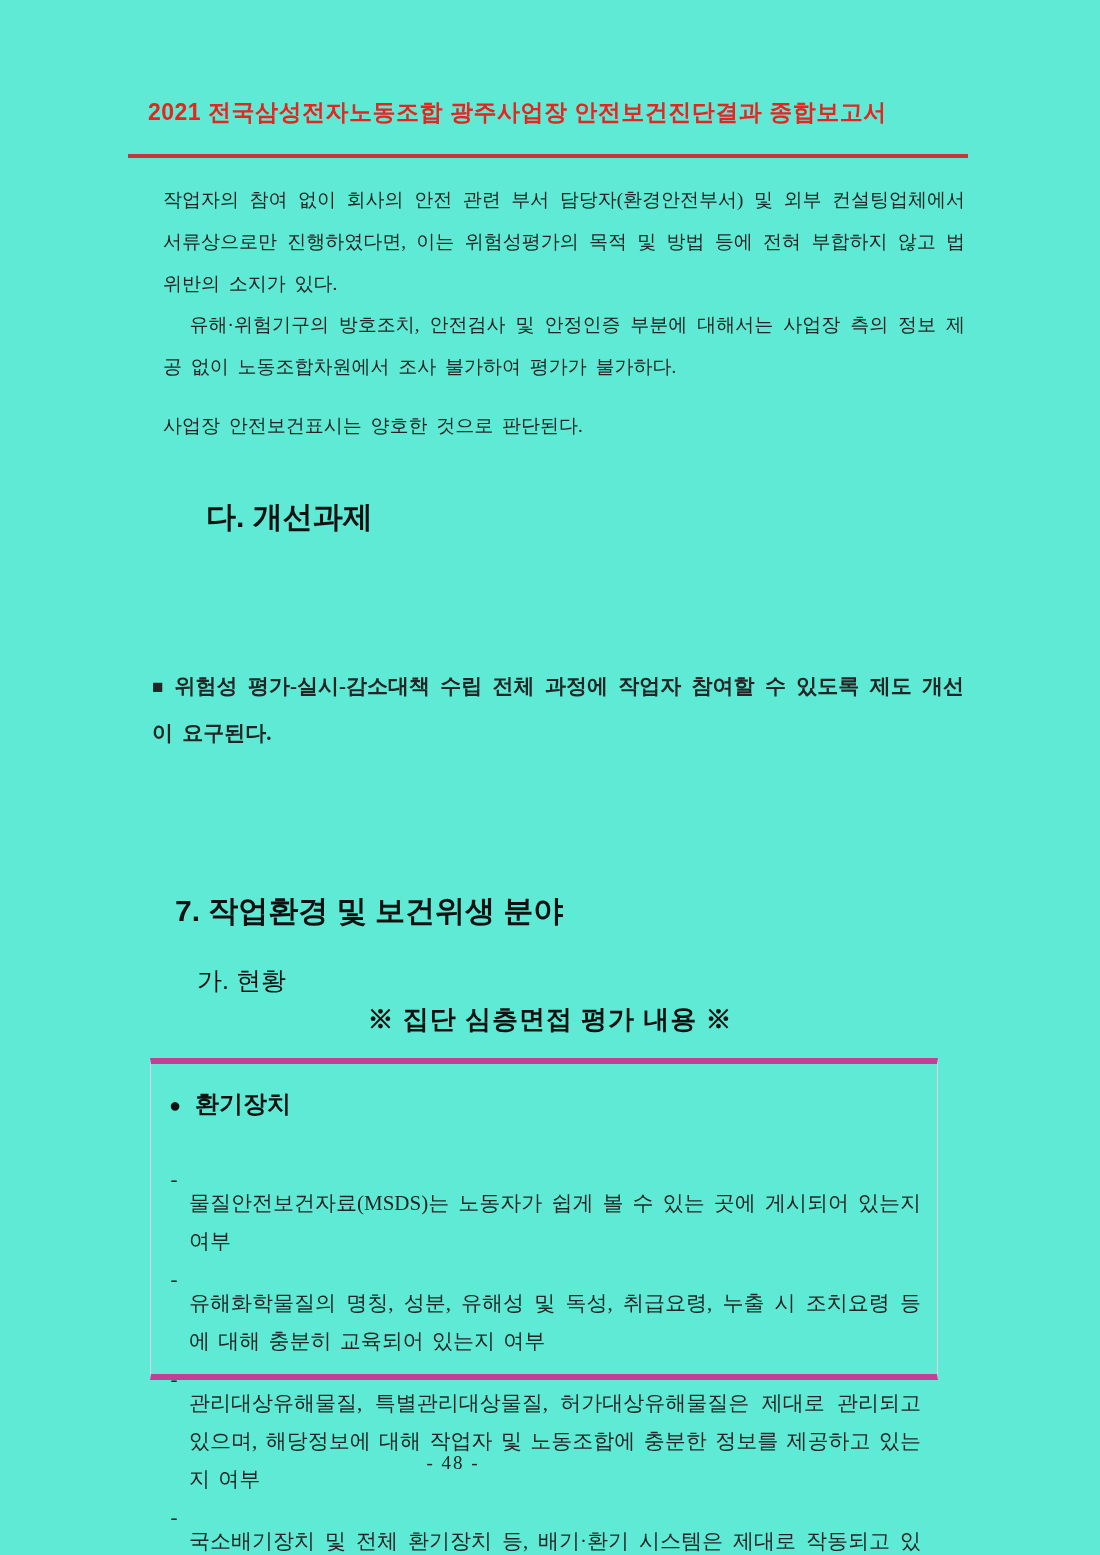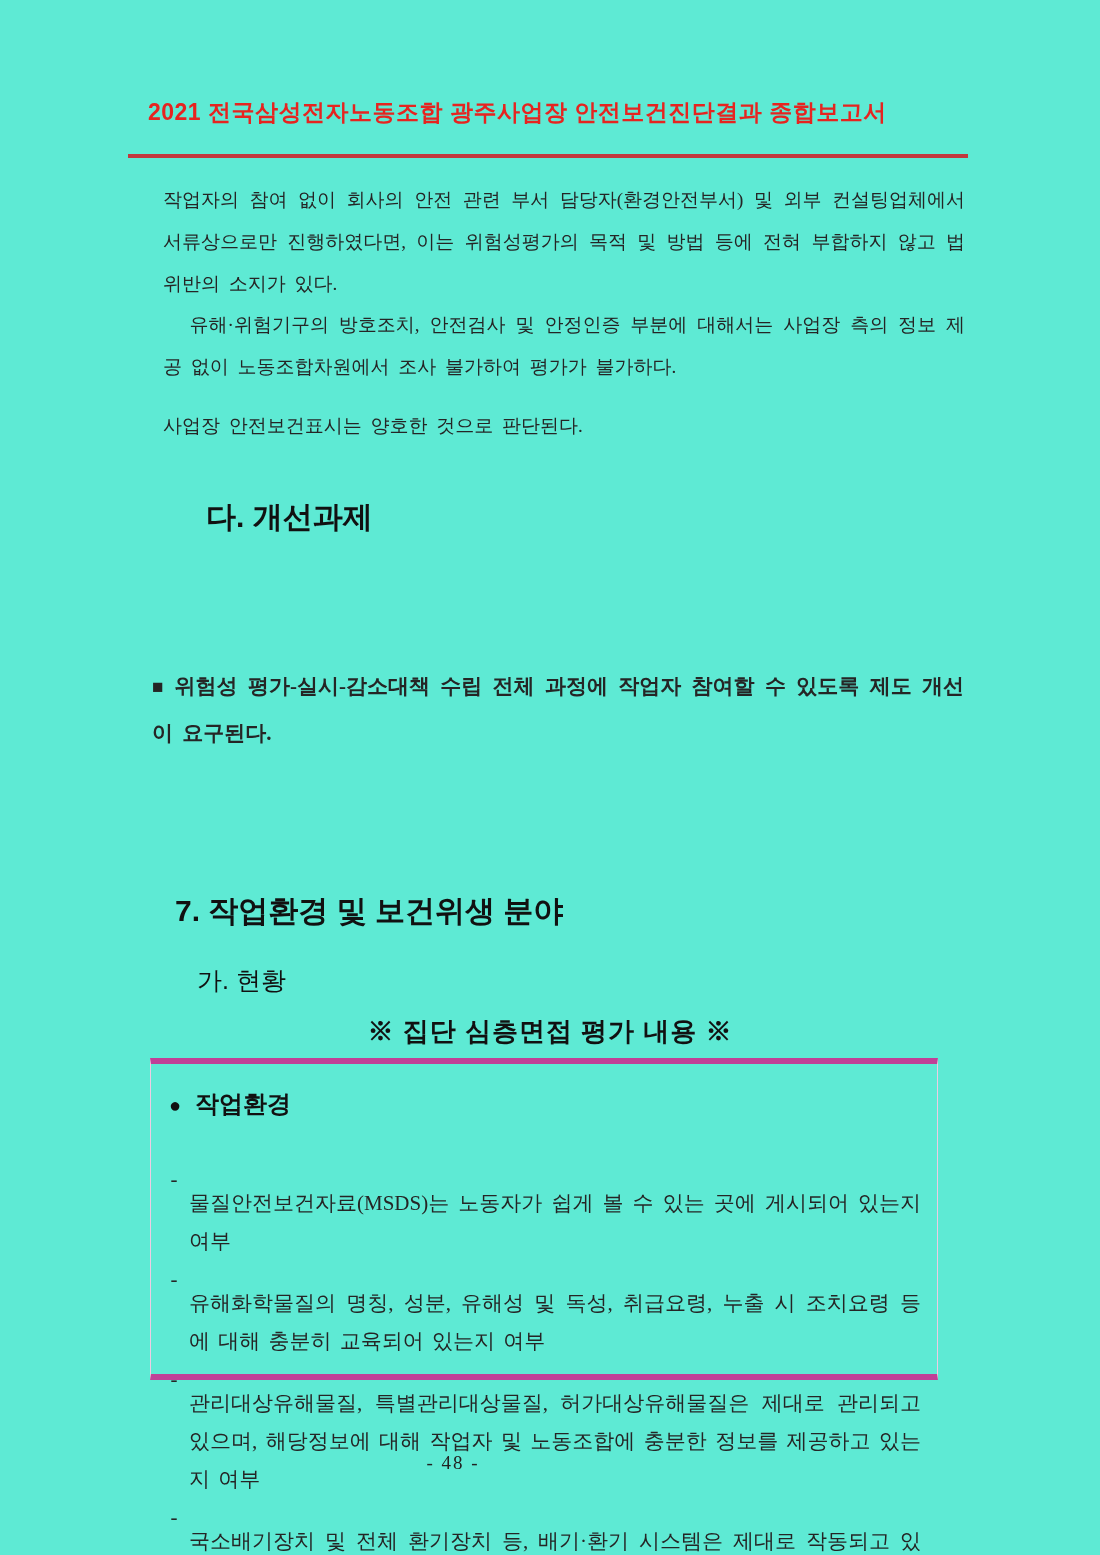--- a/index.html
+++ b/index.html
@@ -105,21 +105,20 @@
     position: absolute;
     left: 130px;
     top: 1002px;
     width: 840px;
     text-align: center;
     font-family: "Liberation Sans", sans-serif;
     font-weight: bold;
     font-size: 26px;
     color: #111;
     letter-spacing: 1px;
-    margin-top: 12px;
   }
   
   .check-box {
     position: absolute;
     left: 150px;
     top: 1058px;
     width: 788px;
     height: 322px;
     box-sizing: border-box;
     border-top: 6px solid #c04097;
@@ -188,21 +187,21 @@
 
   <div class="heading-da">다. 개선과제</div>
 
   <p class="bullet-par b2"><span class="bullet-marker">■</span><span>위험성 평가-실시-감소대책 수립 전체 과정에 작업자 참여할 수 있도록 제도 개선이 요구된다.</span></p>
 
   <div class="heading-7">7. 작업환경 및 보건위생 분야</div>
   <div class="heading-ga">가. 현황</div>
   <div class="banner">※ 집단 심층면접 평가 내용 ※</div>
 
   <div class="check-box">
-    <div class="check-title"><span class="dot">●</span><span>작업환경</span></div>
+    <div class="check-title"><span class="dot">●</span><span>환기장치</span></div>
     <div class="check-list">
       <div class="check-item">
           <span class="dash">-</span>
           <span class="txt">물질안전보건자료(MSDS)는 노동자가 쉽게 볼 수 있는 곳에 게시되어 있는지 여부</span>
         </div>
       <div class="check-item">
           <span class="dash">-</span>
           <span class="txt">유해화학물질의 명칭, 성분, 유해성 및 독성, 취급요령, 누출 시 조치요령 등에 대해 충분히 교육되어 있는지 여부</span>
         </div>
       <div class="check-item">

